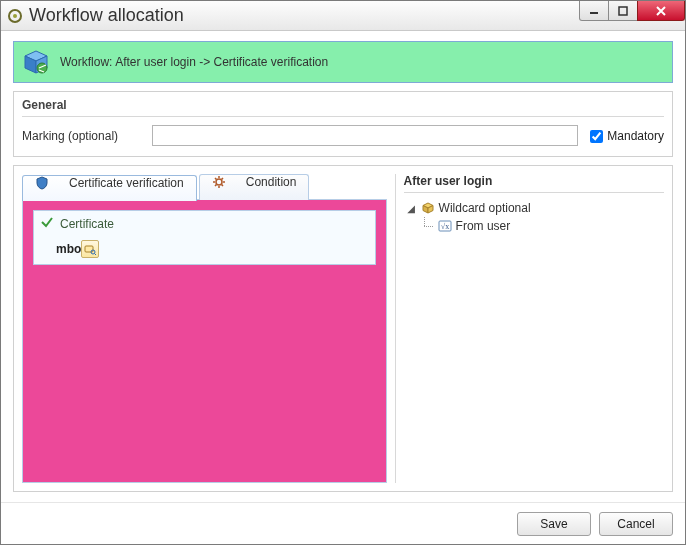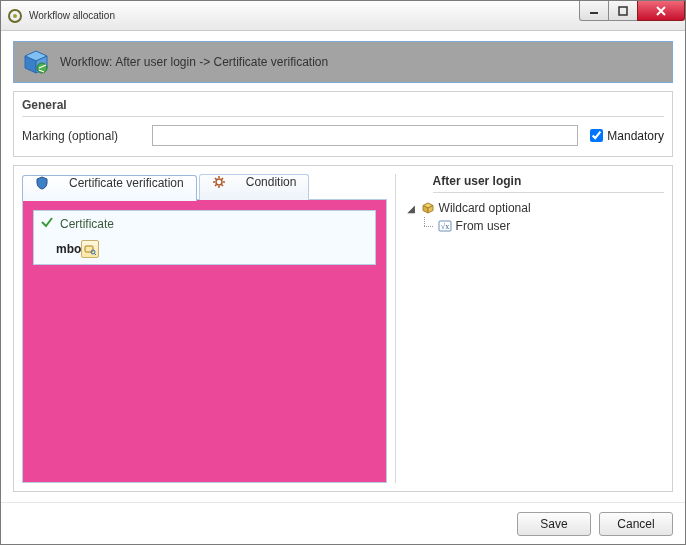--- a/index.html
+++ b/index.html
@@ -21,21 +21,21 @@
     height: 30px;
     background: linear-gradient(#fdfdfd, #e8e8e8);
     border-bottom: 1px solid #c9c9c9;
     display: flex; align-items: center;
     padding: 0 0 0 6px;
   }
   .titlebar .app-icon {
     width: 16px; height: 16px; margin-right: 6px;
     display: inline-flex; align-items: center; justify-content: center;
   }
-  .titlebar .title-text { font-size: 10px; color: #333; }
+  .titlebar .title-text { font-size: 18px; color: #333; }
   .win-controls {
     margin-left: auto;
     display: flex; height: 22px; align-self: flex-start;
   }
   .win-btn {
     width: 30px; height: 20px;
     border: 1px solid #8a8a8a; border-top: none;
     background: linear-gradient(#f7f7f7,#e0e0e0);
     display: flex; align-items: center; justify-content: center;
     font-size: 10px; color: #333;
@@ -51,21 +51,21 @@
   .win-btn.close svg path { stroke: #fff; }
 
   .client {
     flex: 1; padding: 10px 12px 10px 12px;
     display: flex; flex-direction: column; gap: 8px;
     overflow: hidden;
   }
 
   .info-box {
     border: 1px solid #7fa9d6;
-    background: #a3a3a3;
+    background: #86efac;
     padding: 6px 8px;
     display: flex; align-items: center; gap: 10px;
     min-height: 40px;
   }
   .info-icon {
     width: 28px; height: 28px;
     display: flex; align-items: center; justify-content: center;
   }
   .info-text { color: #333; }
 
@@ -84,21 +84,21 @@
   }
   .marking-label { width: 120px; color: #333; }
   .marking-input {
     flex: 1; height: 21px;
     border: 1px solid #b4b4b4;
     background: #fff;
     padding: 0 4px;
     font: inherit;
   }
   .mandatory-wrap {
-    display: flex; align-items: flex-start; gap: 4px; margin-left: 2px;
+    display: flex; align-items: flex-end; gap: 4px; margin-left: 2px;
   }
   .mandatory-wrap input { margin: 0; }
 
   .main-split {
     flex: 1; display: flex; gap: 8px; min-height: 0;
     border: 1px solid #d0d0d0;
     padding: 8px;
   }
 
   .left-pane {
@@ -154,21 +154,21 @@
   }
 
   .right-pane {
     flex: 1; display: flex; flex-direction: column; min-width: 0;
     border-left: 1px solid #d8d8d8;
     padding-left: 8px;
   }
   .right-title {
     font-weight: bold; color: #333;
     border-bottom: 1px solid #d8d8d8;
-    padding-bottom: 4px; margin-bottom: 6px; margin-left: 29px;
+    padding-bottom: 4px; margin-bottom: 6px;
   }
   .tree { color: #333; }
   .tree-row {
     display: flex; align-items: center; gap: 4px;
     height: 18px; padding-left: 2px;
   }
   .tree-toggle { width: 11px; text-align: center; color: #555; font-size: 10px; }
   .tree-child { padding-left: 16px; display: flex; align-items: center; gap: 4px; height: 18px; }
   .tree-conn {
     width: 14px; height: 18px; position: relative; flex: none;

